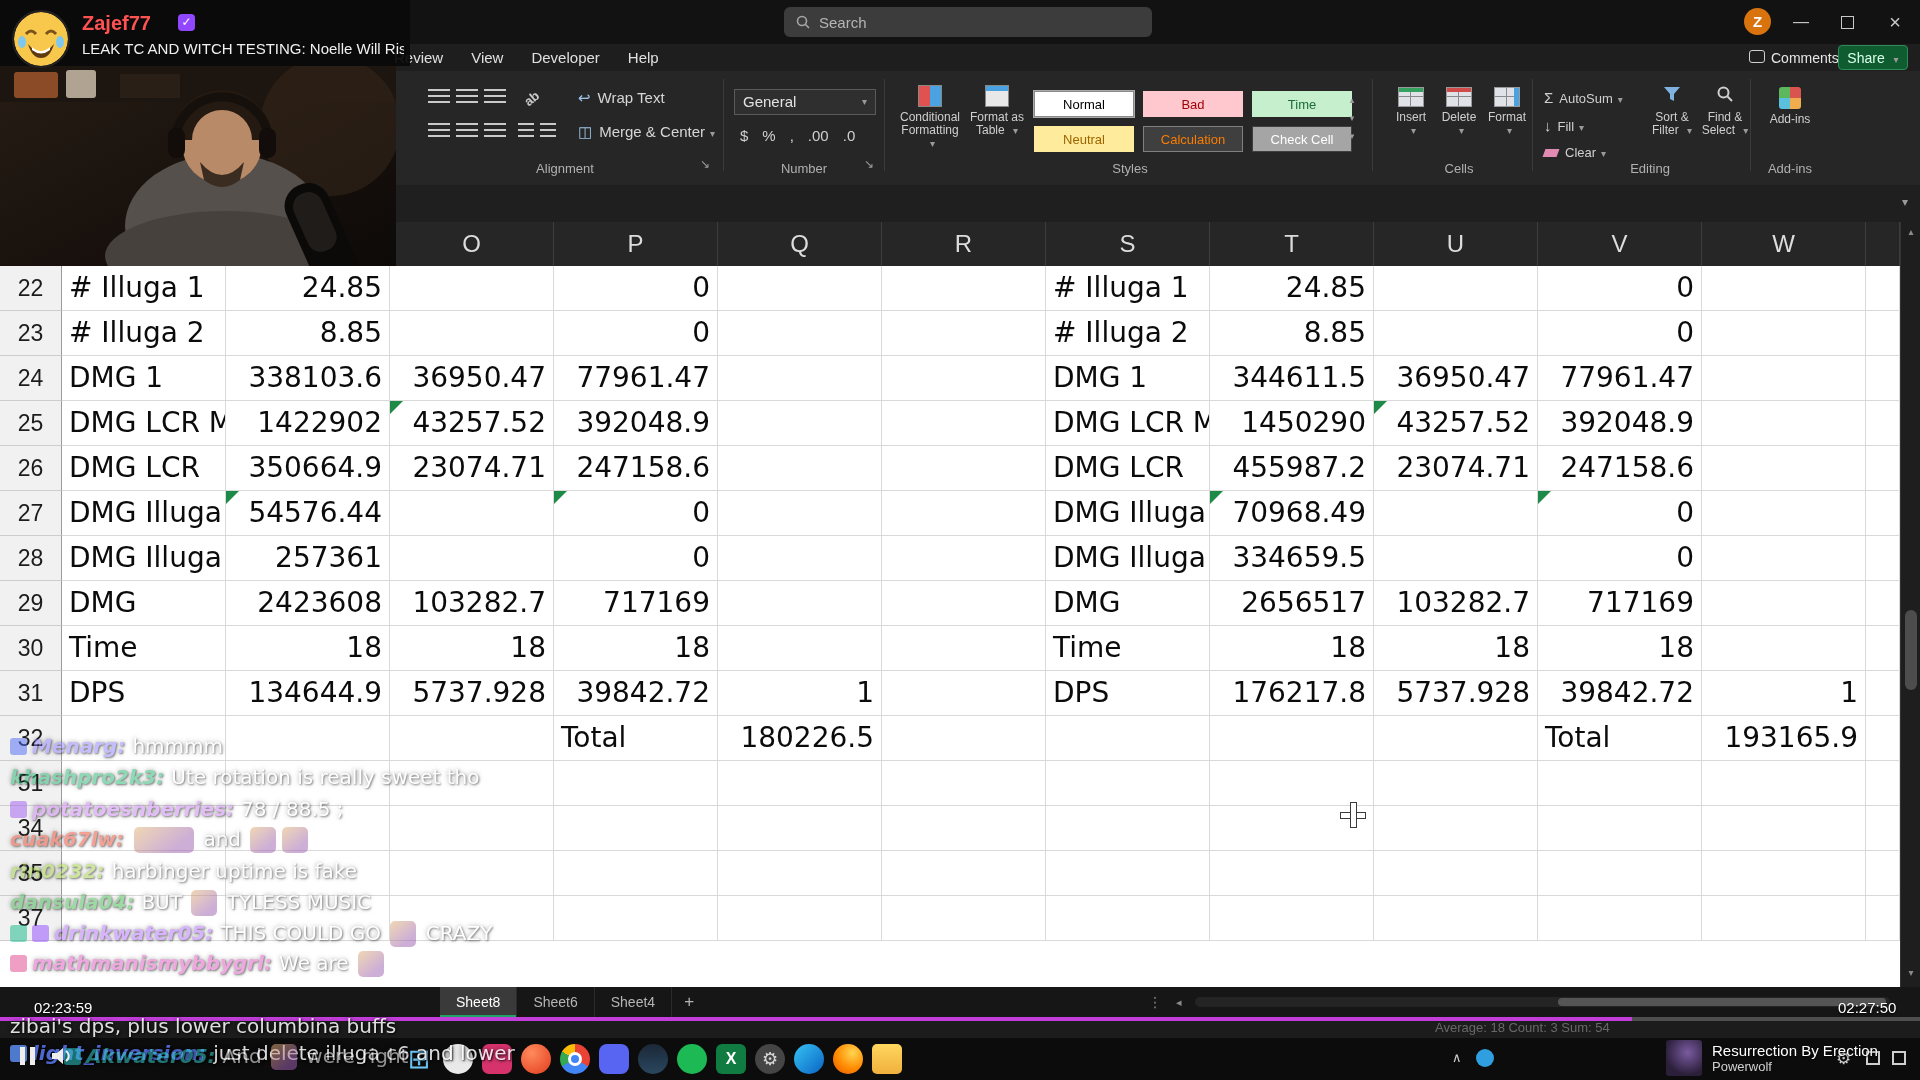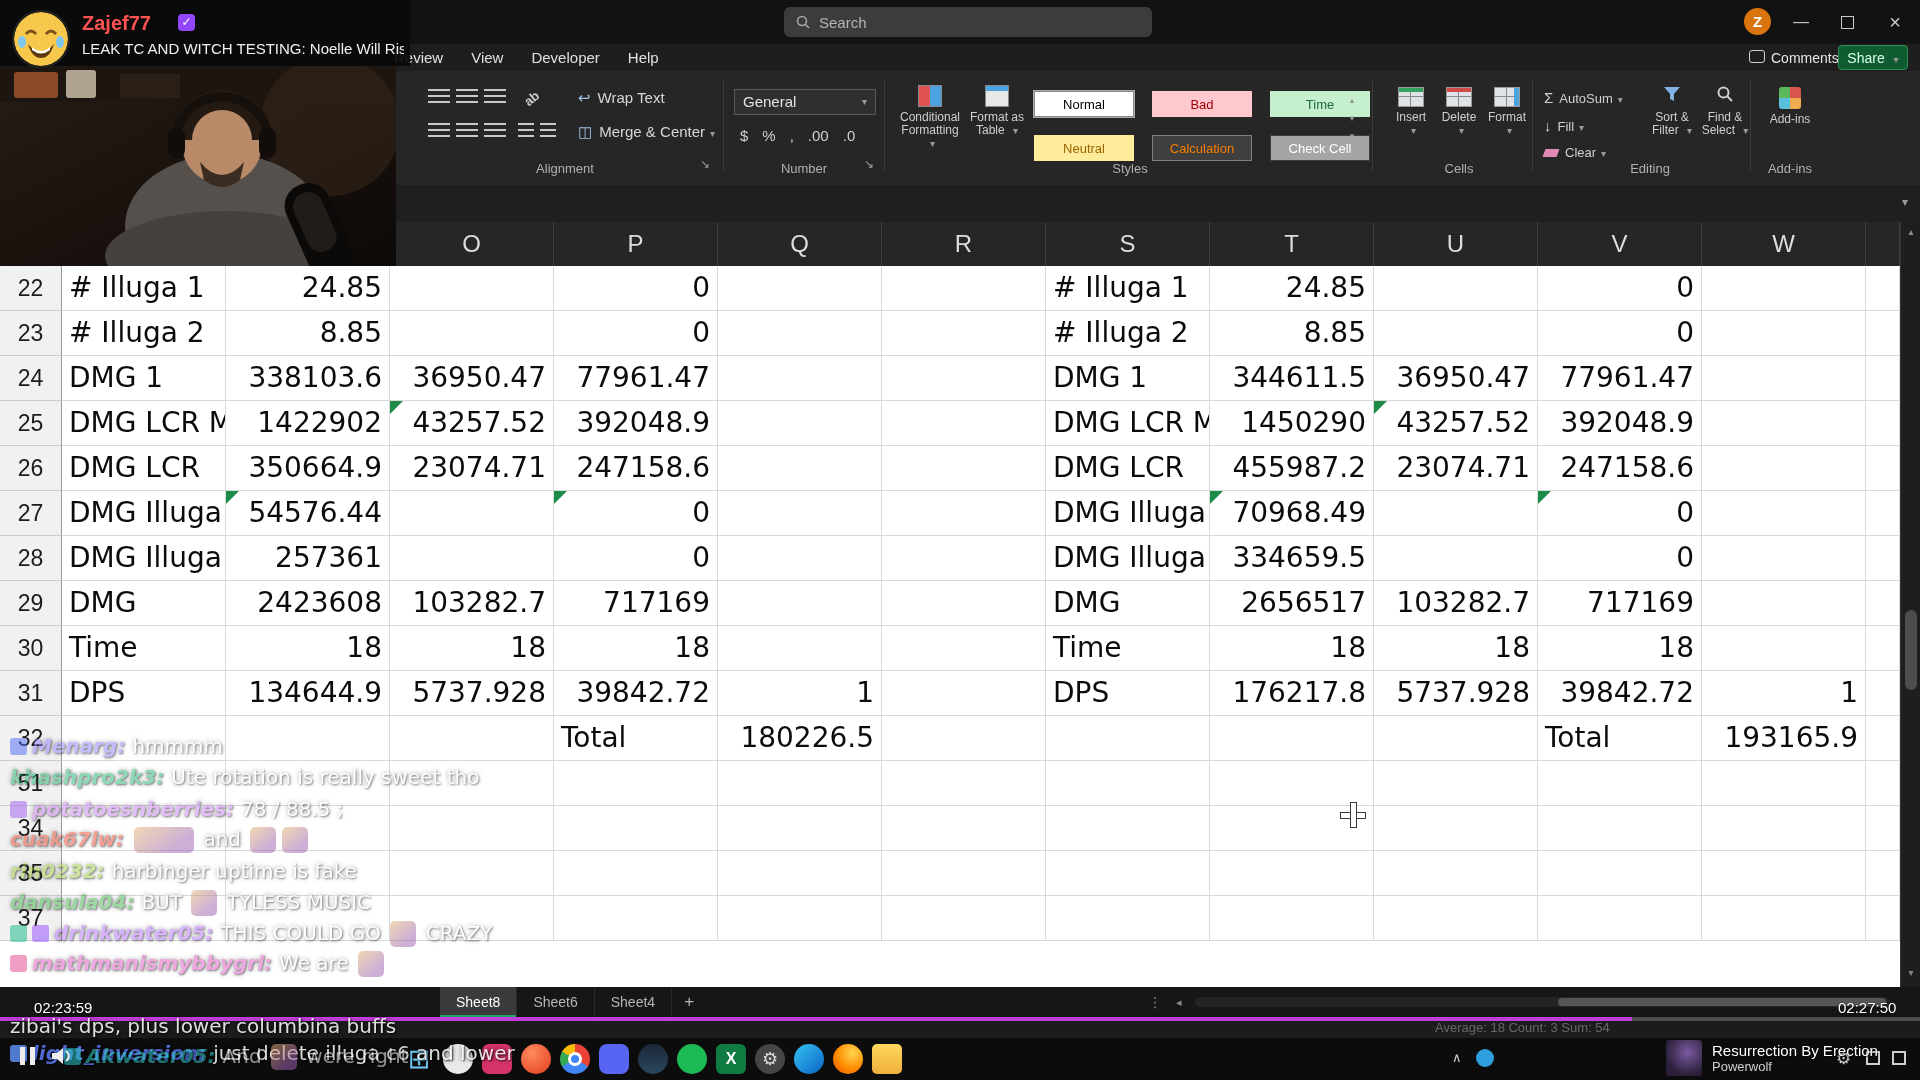--- a/index.html
+++ b/index.html
@@ -40,21 +40,21 @@
   .dd{color:#9a9a9a;font-size:10px;margin-left:5px;}
   #numsel{position:absolute;left:734px;top:18px;width:142px;height:26px;background:#2f2f2f;border:1px solid #5a5a5a;
     color:#e3e3e3;font-size:15px;line-height:24px;padding:0 8px;box-sizing:border-box;}
   #numsel .dd{float:right;line-height:24px;}
   #numicons{position:absolute;left:740px;top:56px;color:#d0d0d0;font-size:15px;}
   #numicons span{margin-right:14px;}
   .bigbtn{position:absolute;text-align:center;color:#d0d0d0;}
   .bigbtn-label{font-size:12px;line-height:13px;margin-top:4px;color:#cfcfcf;}
   .cficon{width:22px;height:20px;margin:0 auto;background:linear-gradient(90deg,#e05252 0 50%,#4aa3e0 50% 100%);border:1px solid #888;}
   .fticon{width:22px;height:20px;margin:0 auto;background:#e8e8e8;box-shadow:inset 0 5px 0 #4aa3e0;border:1px solid #888;}
-  #stylegal{position:absolute;display:grid;grid-template-columns:repeat(3,100px);grid-auto-rows:26px;gap:18px;}
+  #stylegal{position:absolute;display:grid;grid-template-columns:repeat(3,100px);grid-auto-rows:26px;gap:9px;}
   .galcell{font-size:13px;text-align:center;line-height:26px;border:1px solid transparent;overflow:hidden;}
   .galcell:first-child{outline:1px solid #aaa;}
   #galscroll{position:absolute;display:flex;flex-direction:column;color:#9a9a9a;font-size:9px;line-height:18px;text-align:center;width:16px;}
   .cellico{width:24px;height:18px;margin:0 auto;border:1px solid #9a9a9a;background:
     linear-gradient(0deg,transparent calc(50% - .5px),#8a8a8a calc(50% - .5px),#8a8a8a calc(50% + .5px),transparent calc(50% + .5px)),
     linear-gradient(90deg,transparent calc(50% - .5px),#8a8a8a calc(50% - .5px),#8a8a8a calc(50% + .5px),transparent calc(50% + .5px)),#dfe3e8;}
   .ci-insert{box-shadow:inset 0 4px 0 #35a15e;}
   .ci-delete{box-shadow:inset 0 4px 0 #d24b4b;}
   .ci-format{box-shadow:inset -5px 0 0 #4aa3e0;}
   .edrow{position:absolute;color:#d0d0d0;font-size:13px;white-space:nowrap;}

